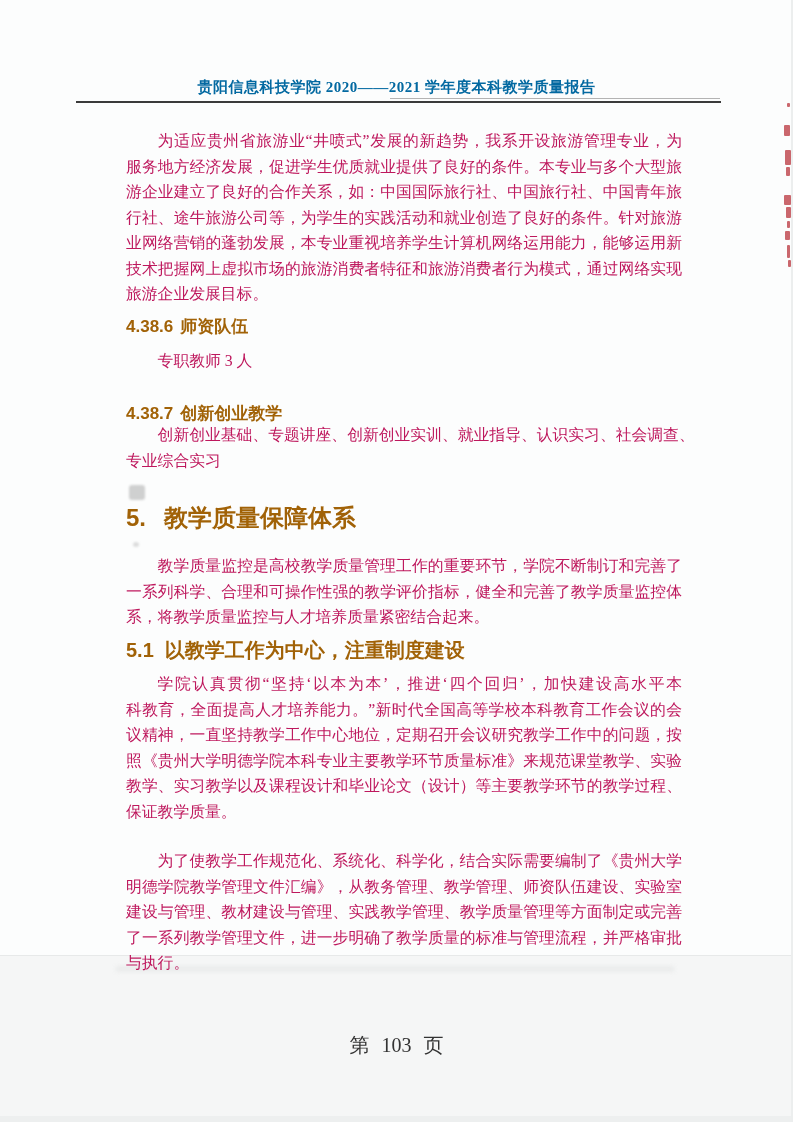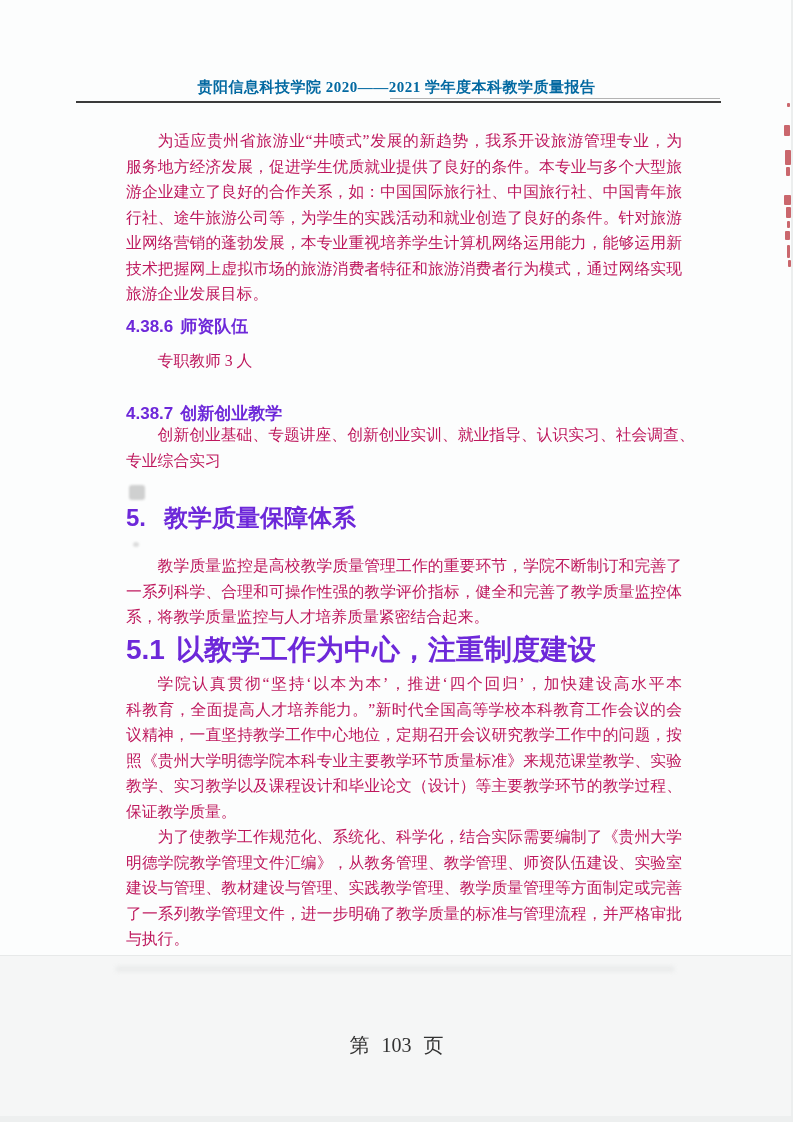--- a/index.html
+++ b/index.html
@@ -19,24 +19,24 @@
   .rule-ghost{top:98px;left:390px;width:330px;height:1px;background:#777;opacity:.55;}
   
   .para{
     left:126px;width:556px;font-size:15.8px;line-height:25.5px;
     color:#be185d;
   }
   .para .line{text-align:justify;text-align-last:justify;white-space:nowrap;}
   .para .line:last-child{text-align-last:left;}
   .para .line.indent{padding-left:2em;}
   
-  .hd{left:126px;font-family:"Liberation Sans","DejaVu Sans",sans-serif;color:#6d28d9;white-space:nowrap;}
+  .hd{left:126px;font-family:"Liberation Sans","DejaVu Sans",sans-serif;color:#a16207;white-space:nowrap;}
   .h1{top:503px;font-size:24px;font-weight:700;line-height:30px;}
   .h1 .num{margin-right:18px;}
-  .h2{top:637px;font-size:28px;font-weight:700;line-height:26px;}
+  .h2{top:637px;font-size:20px;font-weight:700;line-height:26px;}
   .h2 .num{margin-right:11px;}
   .h3{font-size:17px;font-weight:600;line-height:24px;}
   .h3 .num{margin-right:7px;}
   .h3-a{top:315px;}
   .h3-b{top:386px;margin-top:16px;}
   
   .footer{
     top:1032px;left:0;width:100%;text-align:center;
     font-size:20px;color:#333;word-spacing:7px;
   }
@@ -109,21 +109,21 @@
 
 <div class="abs para" style="top:671px">
     <div class="line indent">学院认真贯彻“坚持‘以本为本’，推进‘四个回归’，加快建设高水平本</div>
     <div class="line">科教育，全面提高人才培养能力。”新时代全国高等学校本科教育工作会议的会</div>
     <div class="line">议精神，一直坚持教学工作中心地位，定期召开会议研究教学工作中的问题，按</div>
     <div class="line">照《贵州大学明德学院本科专业主要教学环节质量标准》来规范课堂教学、实验</div>
     <div class="line">教学、实习教学以及课程设计和毕业论文（设计）等主要教学环节的教学过程、</div>
     <div class="line">保证教学质量。</div>
   </div>
 
-<div class="abs para" style="top:824px">
+<div class="abs para" style="top:848px">
     <div class="line indent">为了使教学工作规范化、系统化、科学化，结合实际需要编制了《贵州大学</div>
     <div class="line">明德学院教学管理文件汇编》，从教务管理、教学管理、师资队伍建设、实验室</div>
     <div class="line">建设与管理、教材建设与管理、实践教学管理、教学质量管理等方面制定或完善</div>
     <div class="line">了一系列教学管理文件，进一步明确了教学质量的标准与管理流程，并严格审批</div>
     <div class="line">与执行。</div>
   </div>
 
 <div class="abs stamp" style="top:103px;left:787px;width:3px;height:4px"></div>
 <div class="abs stamp" style="top:125px;left:784px;width:6px;height:11px"></div>
 <div class="abs stamp" style="top:150px;left:785px;width:6px;height:15px"></div>

